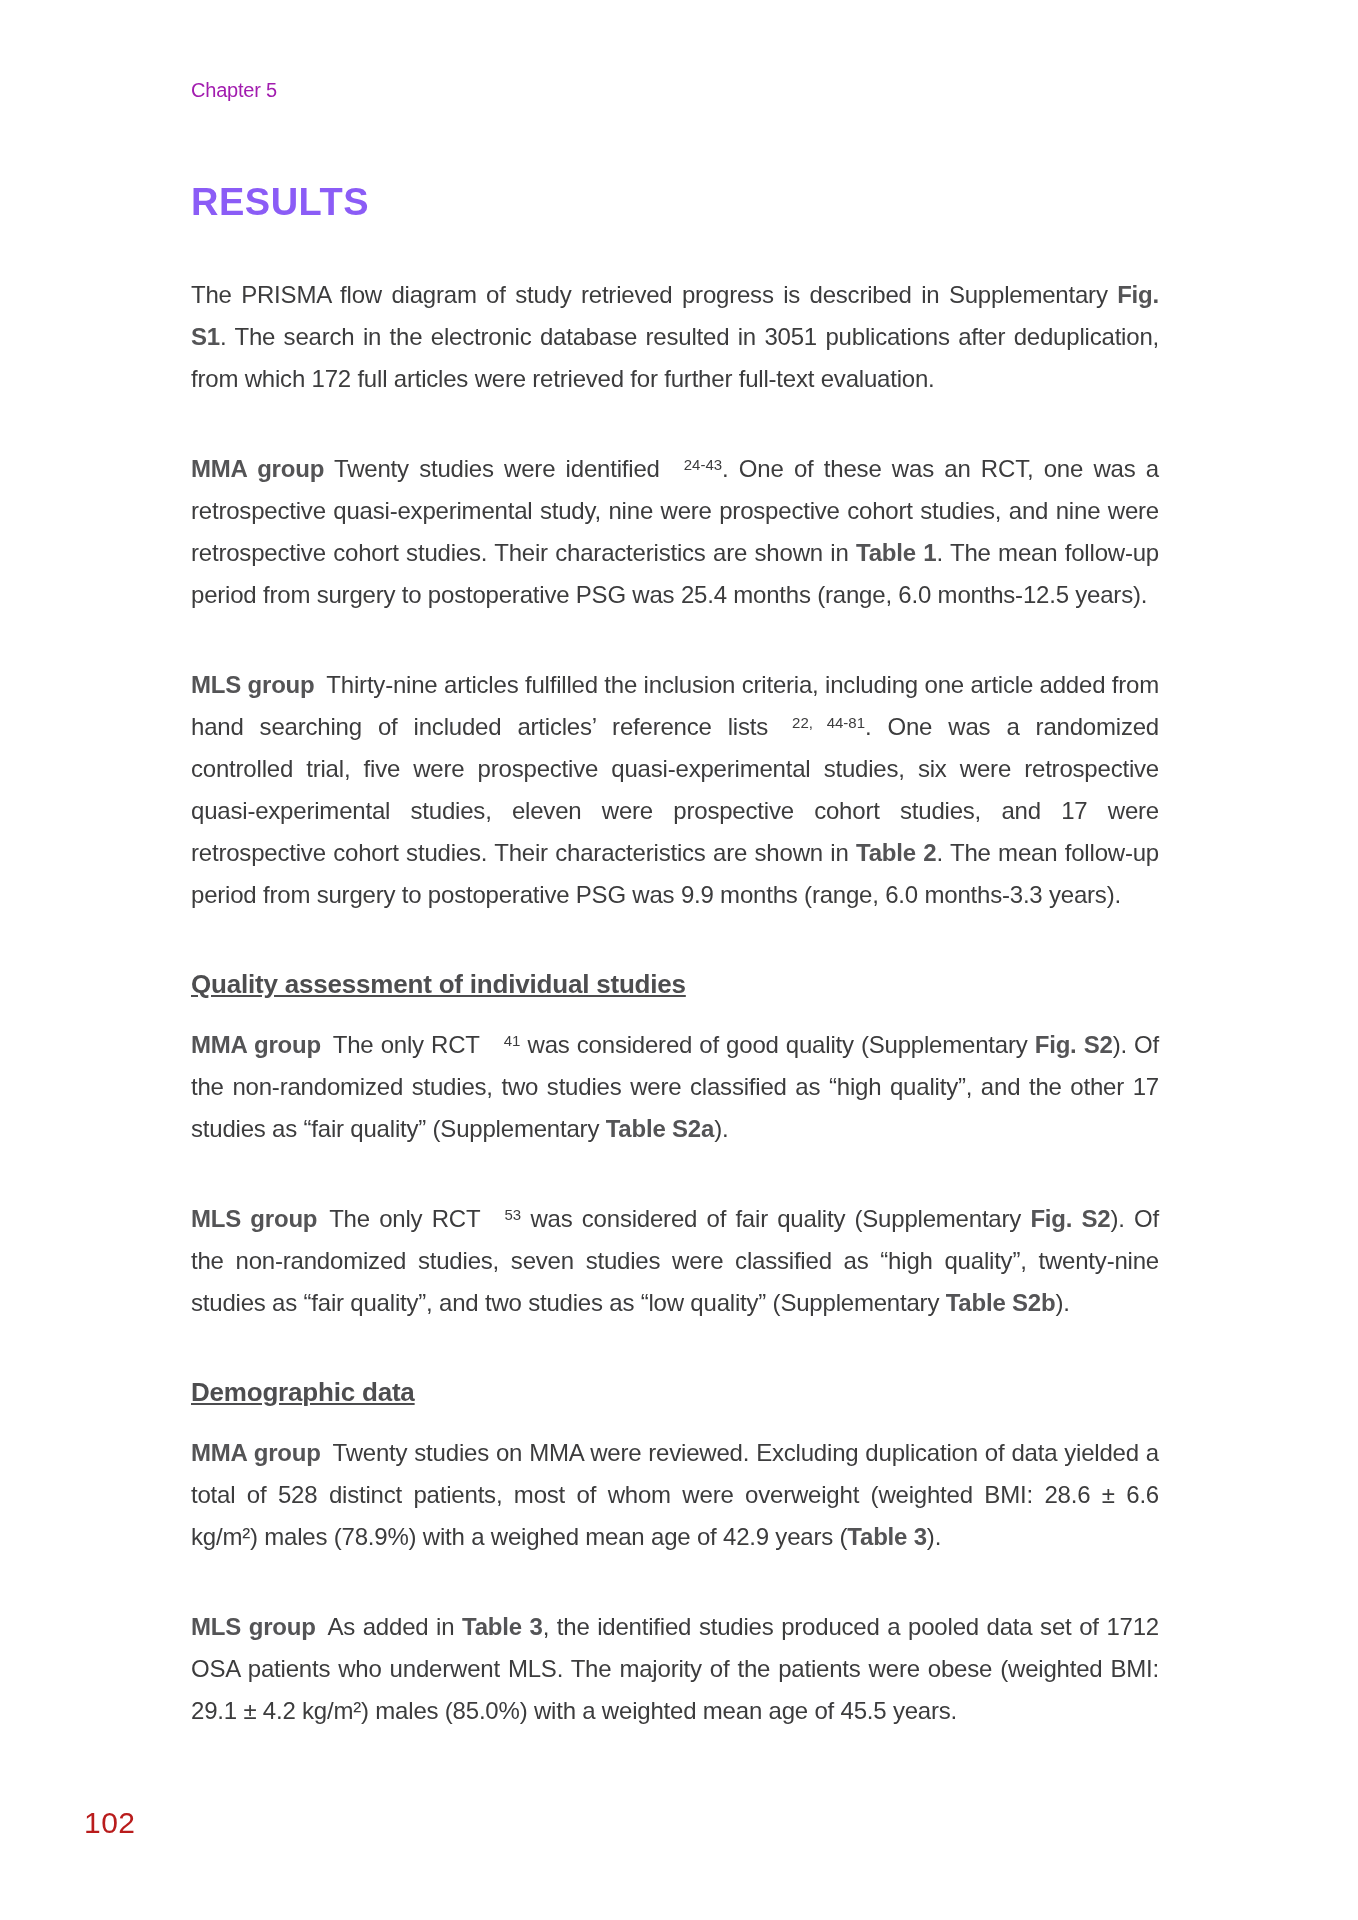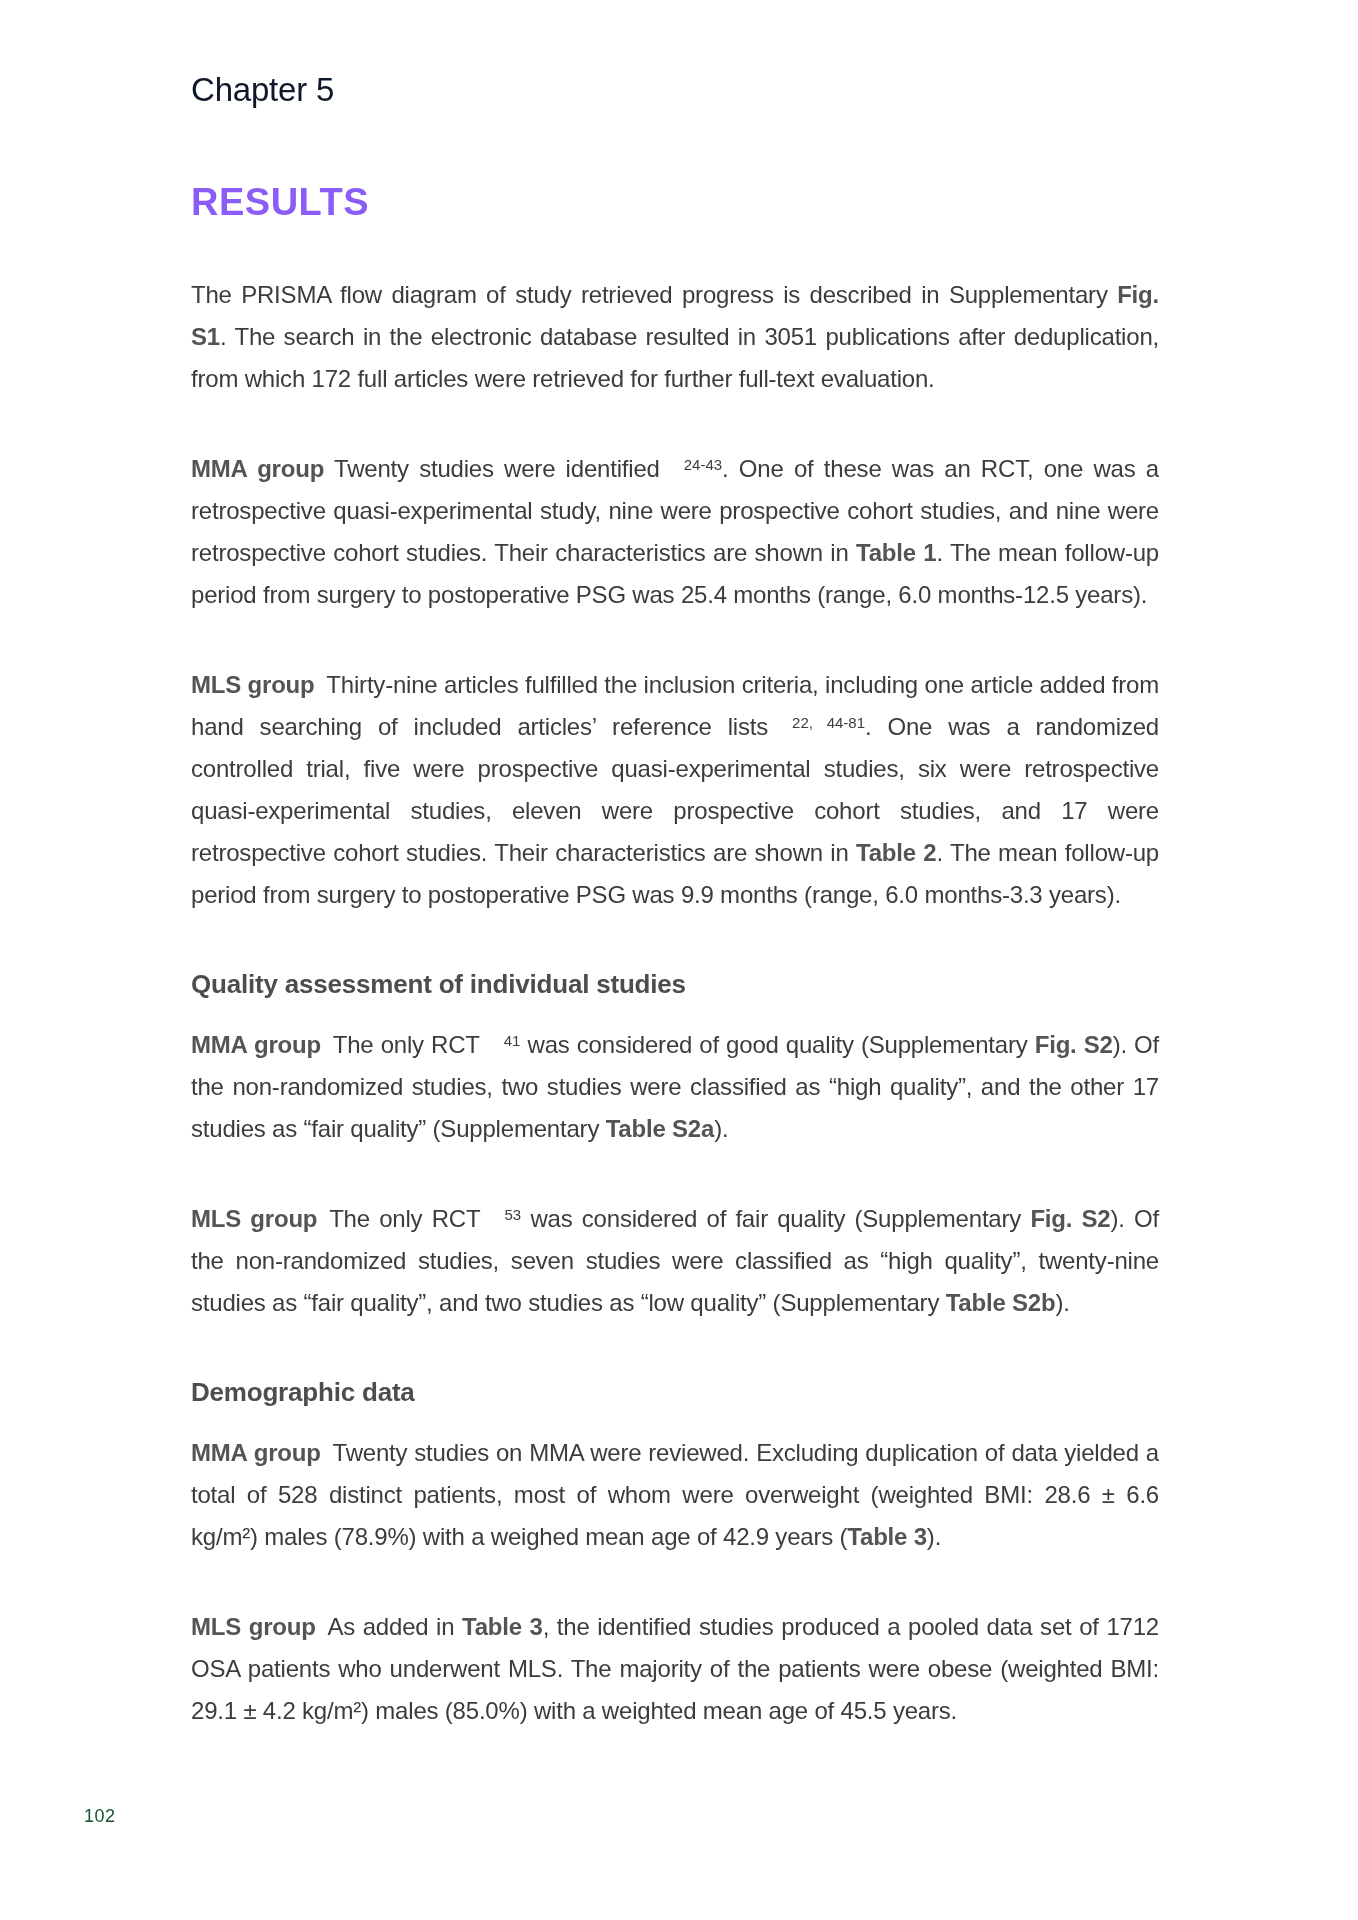--- a/index.html
+++ b/index.html
@@ -17,23 +17,23 @@
     left: 191px;
     top: 0;
     width: 968px;
     color: #3c3c3d;
     font-size: 24px;
     line-height: 42px;
     letter-spacing: -0.2px;
   }
   .running-header {
     margin-top: 74px;
-    font-size: 33px;
+    font-size: 20px;
     line-height: 32px;
-    color: #0f172a;
+    color: #a21caf;
   }
   .title {
     margin: 72px 0 0 0;
     font-size: 38px;
     line-height: 48px;
     font-weight: 700;
     color: #8b5cf6;
     letter-spacing: 0.5px;
   }
   .para {
@@ -41,35 +41,36 @@
     text-align: justify;
   }
   .para.after-heading { margin-top: 18px; }
   .subheading {
     margin: 46px 0 0 0;
     font-size: 26px;
     line-height: 44px;
     font-weight: 700;
     color: #4d4d4f;
     letter-spacing: -0.2px;
+    text-decoration: underline;
   }
   .bold { font-weight: 700; color: #545456; }
   sup {
     font-size: 15px;
     line-height: 0;
     vertical-align: 7px;
     letter-spacing: 0;
     padding-left: 24px;
   }
   .page-number {
     position: absolute;
     left: 84px;
     top: 1806px;
-    font-size: 18px;
-    color: #14532d;
+    font-size: 30px;
+    color: #b91c1c;
     letter-spacing: 0.5px;
   }
 </style>
 </head>
 <body>
 
 <div class="page">
   <div class="content">
     <div class="running-header">Chapter 5</div>
 

